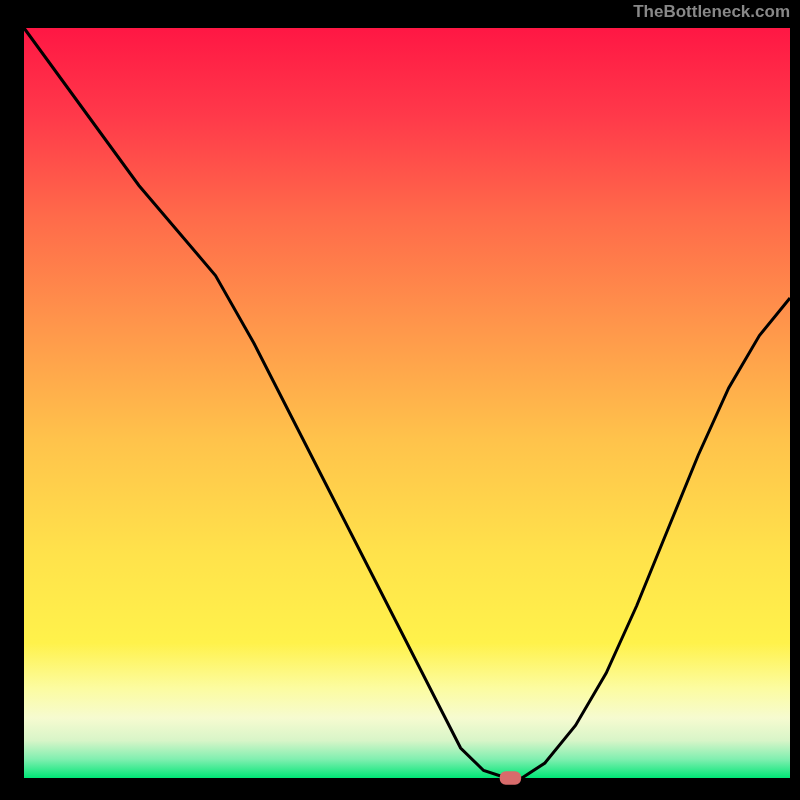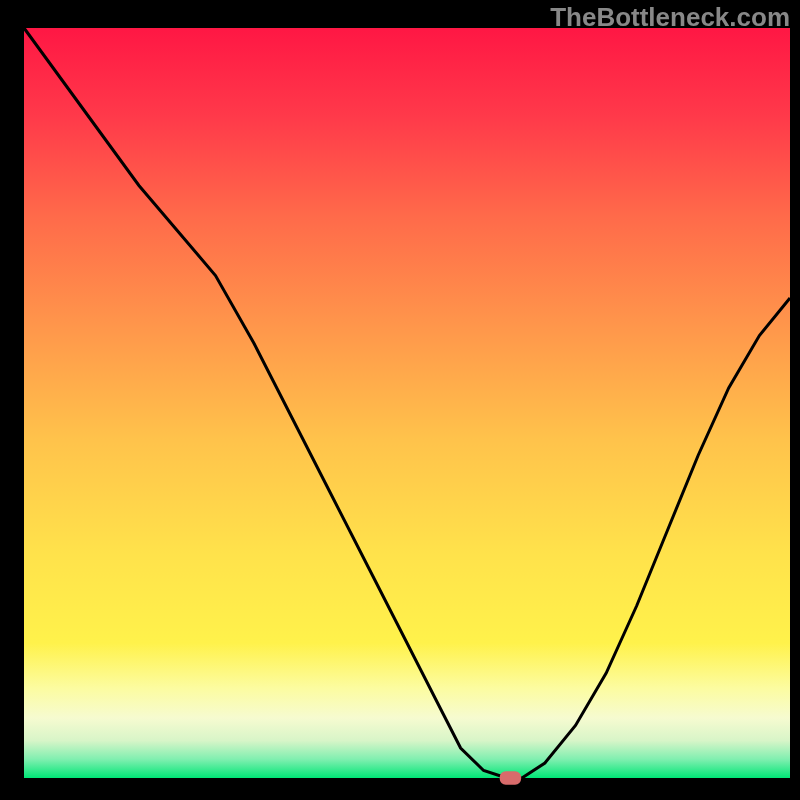--- a/index.html
+++ b/index.html
@@ -16,21 +16,21 @@
     top: 0;
     left: 0;
     width: 800px;
     height: 800px;
   }
   .watermark {
     position: absolute;
     top: 2px;
     right: 10px;
     color: #888;
-    font-size: 26px;
+    font-size: 17px;
     font-weight: bold;
     z-index: 10;
   }
   svg {
     display: block;
   }
 </style>
 </head>
 <body>
 

